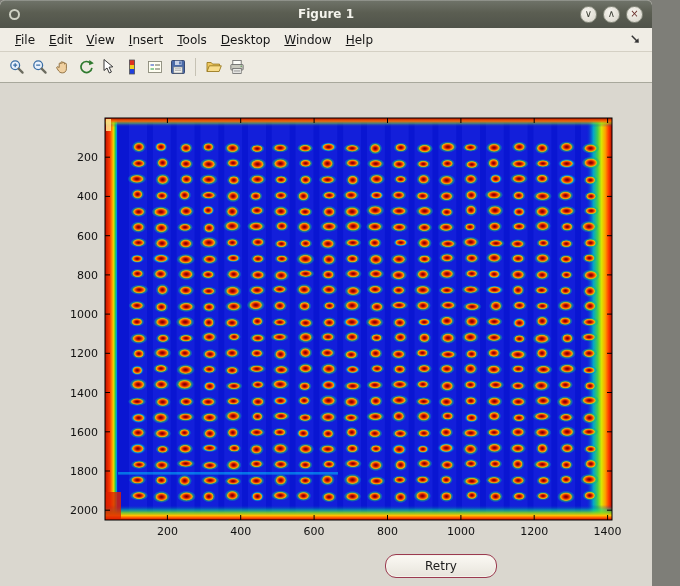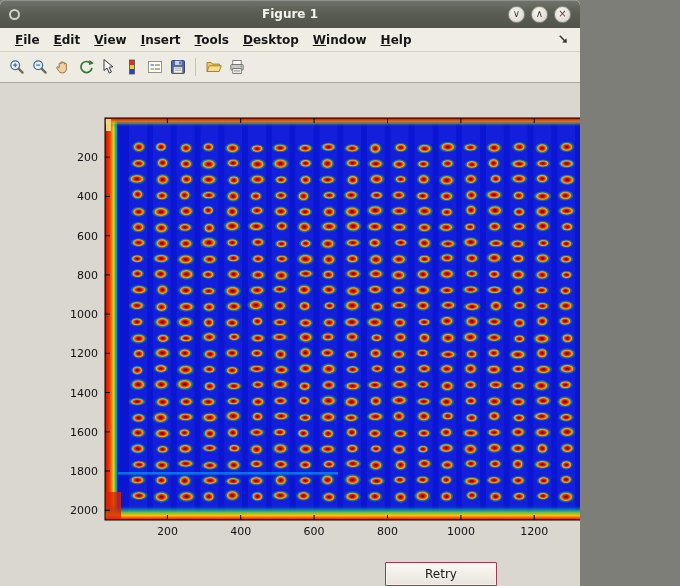--- a/index.html
+++ b/index.html
@@ -1,42 +1,42 @@
 <!DOCTYPE html>
 <html><head>
 <meta charset="utf-8">
 <style>
   * { box-sizing: border-box; margin: 0; padding: 0; }
   html, body { width: 680px; height: 586px; }
   body { font-family: "DejaVu Sans", "Liberation Sans", sans-serif; background: #7e7e78; }
 
-  .window { width: 580px; height: 586px; position: relative; background: #d9d6ce; overflow: hidden; border-radius: 5px 5px 0 0; }
+  .window { width: 652px; height: 586px; position: relative; background: #d9d6ce; overflow: hidden; border-radius: 5px 5px 0 0; }
 
   .titlebar { height: 28px; background: linear-gradient(#70746a 0%, #5b5e52 45%, #50534а 100%); background: linear-gradient(#70746a 0%, #5b5e52 45%, #50534a 100%); display: flex; align-items: center; position: relative; border-radius: 5px 5px 0 0; box-shadow: inset 0 1px 0 rgba(255,255,255,0.22); }
   .tb-icon { margin-left: 9px; width: 11px; height: 11px; border-radius: 50%; border: 2px solid #ced1c3; z-index: 1; }
   .title { position: absolute; left: 0; right: 0; text-align: center; color: #f4f3ec; font-size: 12px; font-weight: bold; }
   .tb-buttons { margin-left: auto; display: flex; gap: 6px; margin-right: 9px; z-index: 1; }
   .tb-btn { width: 17px; height: 17px; border-radius: 50%; background: radial-gradient(circle at 40% 35%, #f7f5ef, #d6d3c8); border: 1px solid #8d9083; display: inline-flex; align-items: center; justify-content: center; font-size: 10px; line-height: 1; color: #41443a; cursor: default; }
   .tb-btn.close { color: #6e3530; }
 
   .menubar { height: 24px; background: #f0ede5; display: flex; align-items: center; padding: 0 8px; border-bottom: 1px solid #d4d0c4; }
-  .menu-items { display: flex; align-items: center; font-weight: bold; }
+  .menu-items { display: flex; align-items: center; }
   .menu-item { display: inline-block; padding: 3px 7px; font-size: 12px; color: #161616; cursor: default; }
   .menu-item u { text-decoration: underline; }
   .dock-btn { margin-left: auto; display: flex; align-items: center; padding-right: 2px; }
 
   .toolbar { height: 31px; background: #eeebe2; display: flex; align-items: center; padding: 0 5px; border-bottom: 1px solid #a8a89c; }
   .tool-btn { width: 23px; height: 23px; display: inline-flex; align-items: center; justify-content: center; border: 1px solid transparent; border-radius: 2px; background: transparent; padding: 0; cursor: default; }
   .tool-sep { display: inline-block; width: 1px; height: 18px; background: #c6c2b4; margin: 0 6px; }
 
   .figure-area { position: absolute; top: 83px; left: 0; width: 680px; height: 503px; background: #dad7cf; }
   .canvas-holder, .canvas-holder svg { position: absolute; top: 0; left: 0; width: 680px; height: 503px; }
   .tick { font: 11px "DejaVu Sans", sans-serif; fill: #111; }
 
-  .fig-btn { position: absolute; height: 24px; font: 12px "DejaVu Sans", sans-serif; color: #1a1a1a; background: linear-gradient(#fbf9f4, #e7e4db); border: 1px solid #90907f; border-radius: 1px; z-index: 5; cursor: default; margin-top: 8px; }
+  .fig-btn { position: absolute; height: 24px; font: 12px "DejaVu Sans", sans-serif; color: #1a1a1a; background: linear-gradient(#fbf9f4, #e7e4db); border: 1px solid #90907f; border-radius: 11px; z-index: 5; cursor: default; }
   .fig-btn.retry { left: 385px; top: 471px; width: 112px; border-color: #9b3a50; box-shadow: inset 0 0 0 1px #f4f2ea; }
   .fig-btn.cont  { left: 503px; top: 471px; width: 142px; }
 </style>
 </head>
 <body>
 
 <div class="window">
 
   <div class="titlebar">
     <span class="tb-icon"></span>

